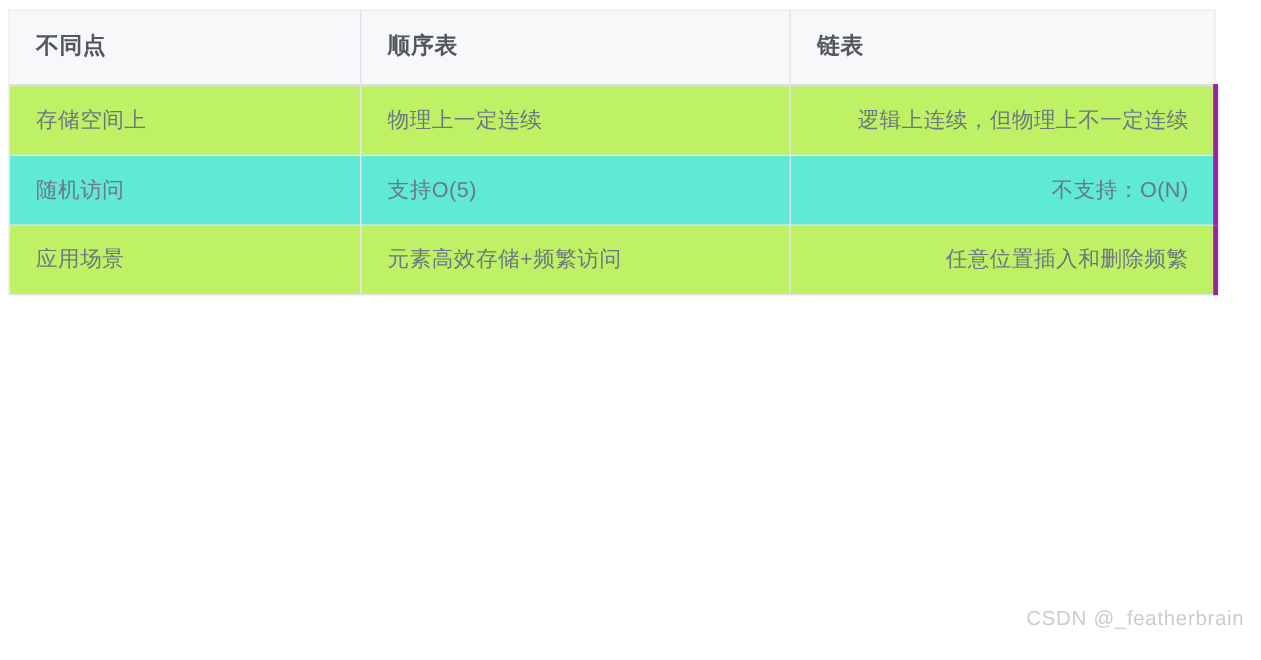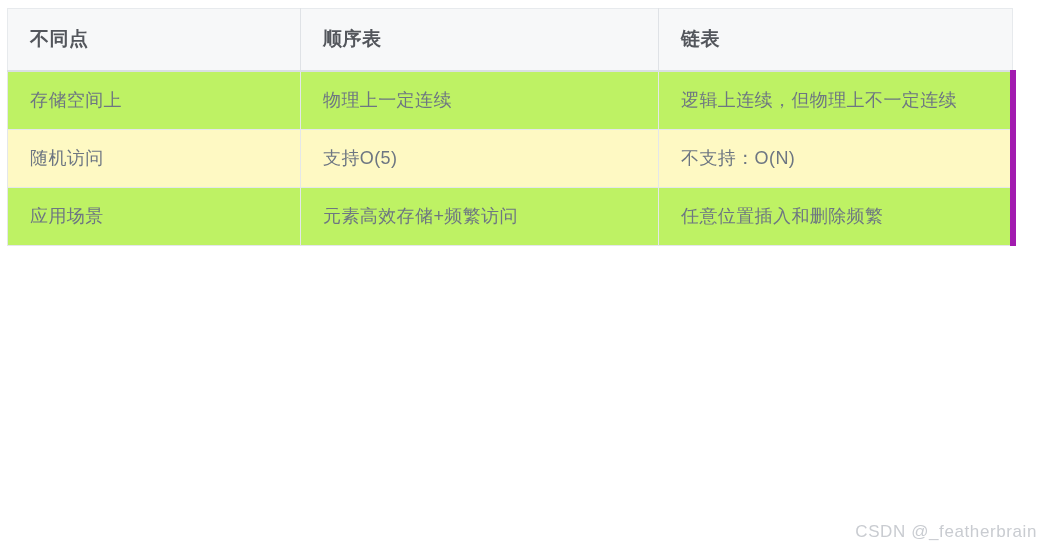--- a/index.html
+++ b/index.html
@@ -70,34 +70,35 @@
     padding: 14px 20px 14px 22px;
     border-right: 1px solid #e4e7ea;
     border-bottom: 1px solid #e4e7ea;
     vertical-align: middle;
     letter-spacing: 0.4px;
   }
   table.compare tbody td:first-child {
     border-left: 1px solid #e4e7ea;
   }
   table.compare tbody td:last-child {
-    border-right: 6px solid #a21caf;
+    border-right: 4px solid #a21caf;
+    text-align: right;
   }
 
   table.compare tbody tr.odd td {
     background: #bef264;
   }
   table.compare tbody tr.even td {
-    background: #fef9c3;
+    background: #5eead4;
   }
 
   .watermark {
     position: absolute;
     right: 14px;
-    bottom: 8px;
+    bottom: 24px;
     font-size: 17px;
     color: #c9ccd1;
     font-family: "Liberation Sans", "DejaVu Sans", sans-serif;
     letter-spacing: 0.6px;
     white-space: nowrap;
     user-select: none;
   }
 </style>
 </head>
 <body>

